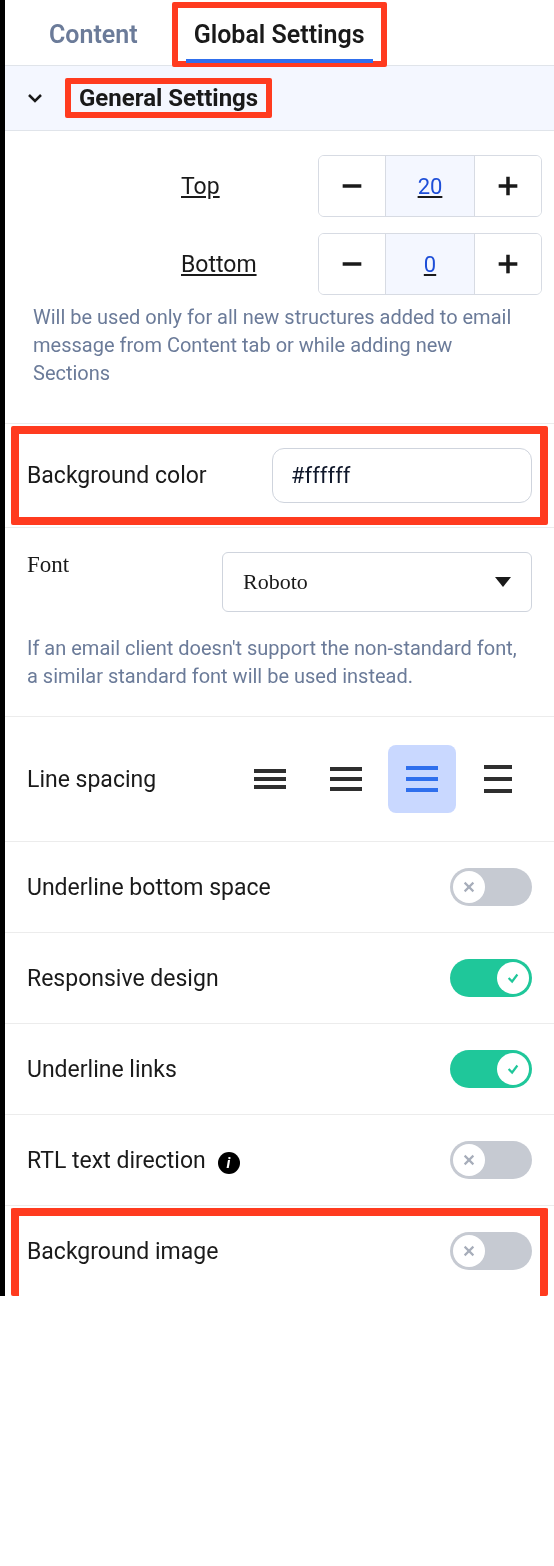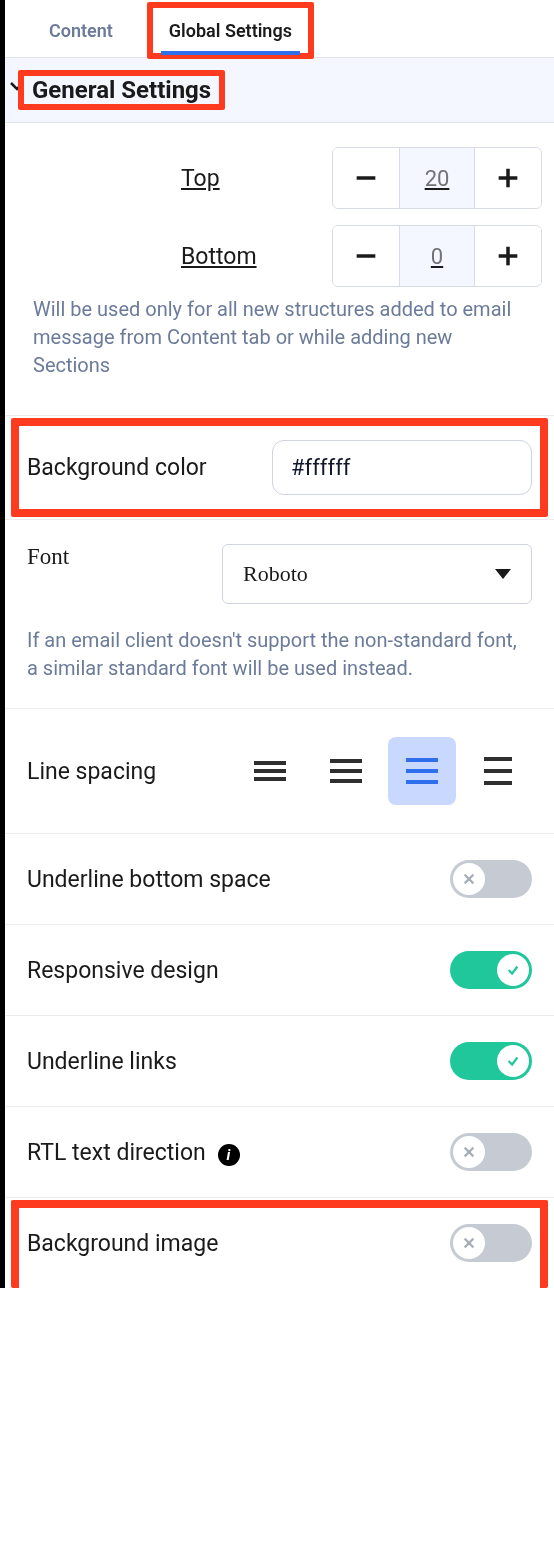--- a/index.html
+++ b/index.html
@@ -13,21 +13,21 @@
 
   
   .tabs {
     display: flex;
     background: #fff;
     padding: 8px 0 0 0;
     gap: 40px;
     padding-left: 36px;
   }
   .tab {
-    font-size: 18px;
+    font-size: 25px;
     font-weight: 600;
     padding: 12px 8px;
     color: #6b7b99;
     cursor: pointer;
     position: relative;
   }
   .tab.active {
     color: #1a1a1a;
   }
   .tab.active::after {
@@ -45,23 +45,23 @@
     position: absolute;
     inset: -6px -14px -6px -14px;
     border: 6px solid #ff3b1f;
     border-radius: 2px;
     pointer-events: none;
   }
 
   
   .section-header {
     display: flex;
-    align-items: flex-start;
-    gap: 5px;
-    padding: 18px 2px;
+    align-items: center;
+    gap: 34px;
+    padding: 18px 20px;
     background: #f4f7ff;
     border-top: 1px solid #e0e4ea;
     border-bottom: 1px solid #e0e4ea;
     margin-top: 4px;
   }
   .section-title {
     font-size: 24px;
     font-weight: 700;
     color: #1a1a1a;
     position: relative;
@@ -106,27 +106,27 @@
   .step-btn {
     width: 66px;
     display: flex;
     align-items: center;
     justify-content: center;
     background: #fff;
     cursor: pointer;
   }
   .step-btn svg { width: 28px; height: 28px; stroke: #1a1a1a; stroke-width: 3; }
   .step-val {
-    width: 76px;
+    width: 90px;
     display: flex;
     align-items: center;
     justify-content: center;
     background: #f4f7ff;
     font-size: 22px;
-    color: #737373;
+    color: #1d4ed8;
     border-left: 1px solid #d7dbe3;
     border-right: 1px solid #d7dbe3;
   }
 
   
   .bgcolor-row {
     display: flex;
     align-items: center;
     justify-content: space-between;
     padding: 24px 22px;

